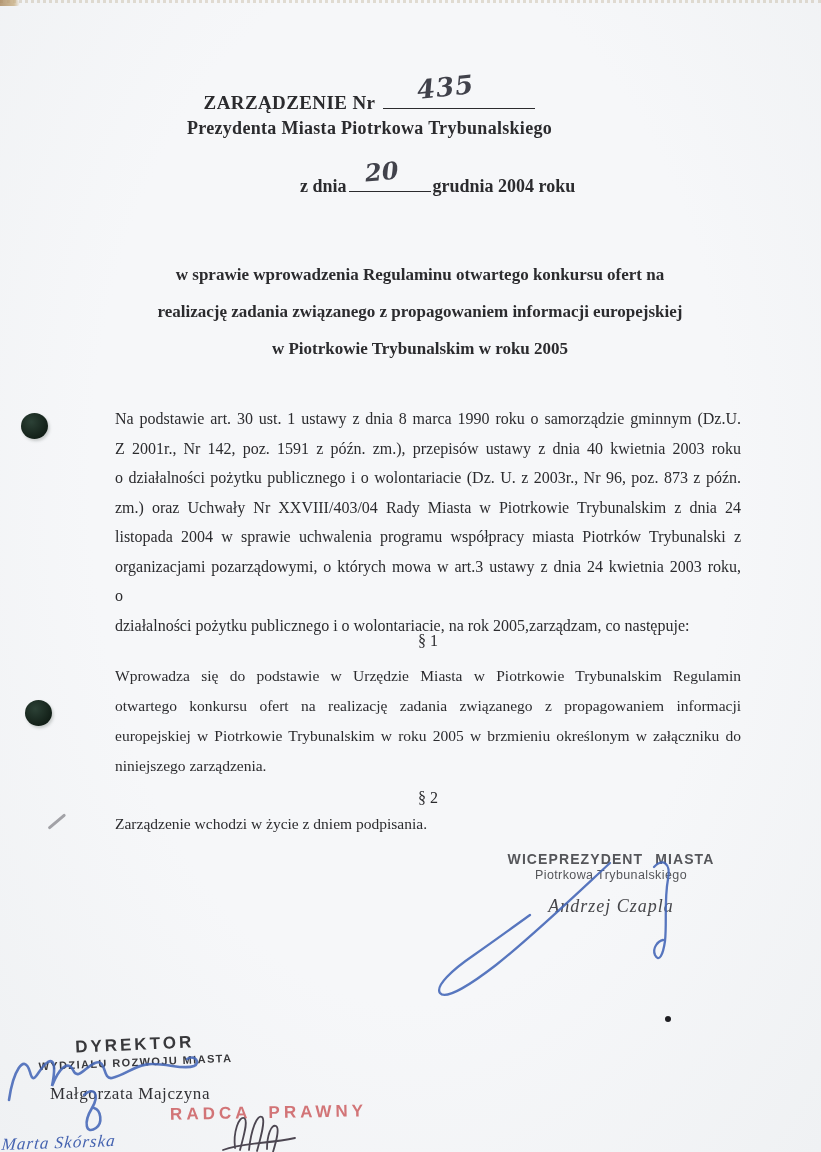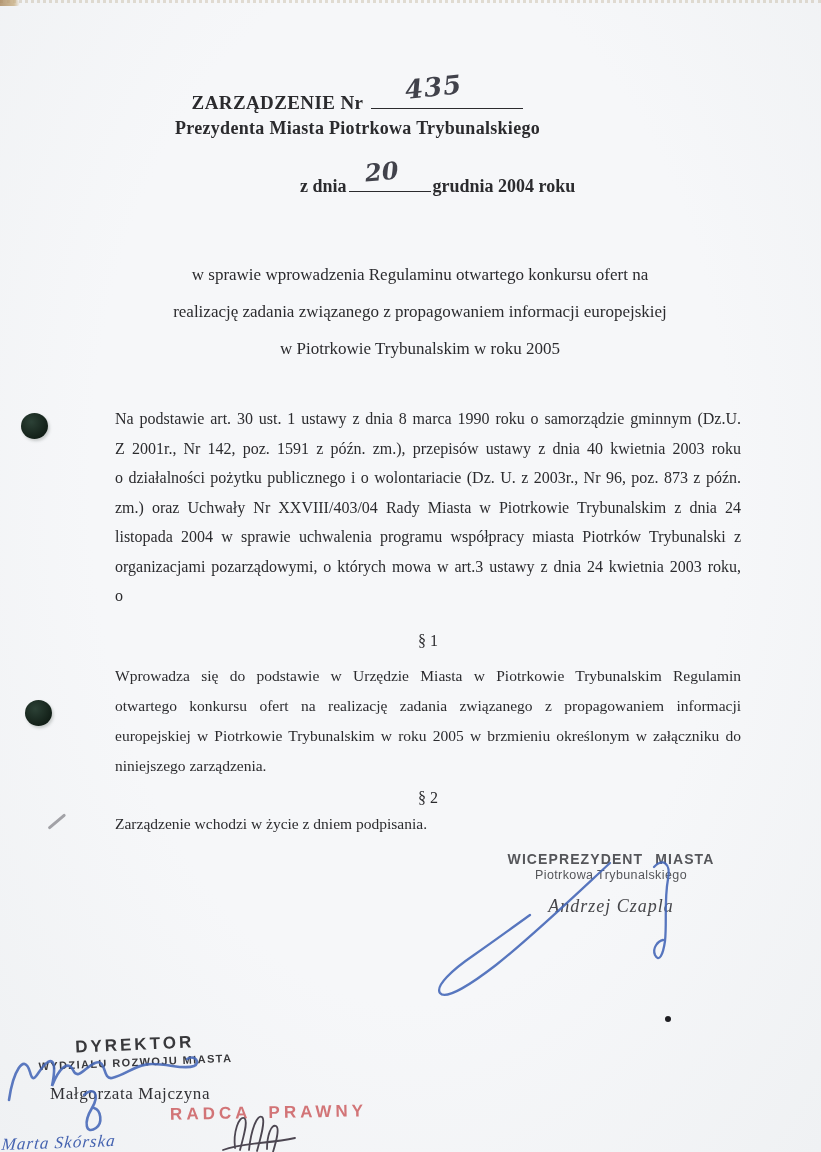--- a/index.html
+++ b/index.html
@@ -17,21 +17,21 @@
   .top-edge{
     position:absolute;top:0;left:0;width:821px;height:0;
     border-top:3px dotted rgba(168,148,108,.28);
   }
   .corner-streak{
     position:absolute;top:0;left:0;width:20px;height:6px;
     background:linear-gradient(90deg,#a8865a,#c9b084 70%,rgba(201,176,132,0));
     opacity:.8;border-radius:0 3px 3px 0;
   }
   
-  .hdr{left:0;top:88px;width:715px;text-align:center;font-weight:bold;}
+  .hdr{left:12px;top:88px;width:715px;text-align:center;font-weight:bold;}
   .hdr-line1{font-size:19px;letter-spacing:.4px;white-space:nowrap;}
   .nr-underline{
     display:inline-block;width:152px;margin-left:8px;vertical-align:baseline;
     border-bottom:1.6px solid #2b2b2e;position:relative;height:20px;
   }
   .hand{
     font-family:"DejaVu Serif",serif;font-style:italic;color:#41424b;
   }
   .hand-number{
     position:absolute;left:34px;top:-16px;font-size:26px;font-weight:600;
@@ -44,21 +44,21 @@
   .day-underline{
     display:inline-block;width:82px;border-bottom:1.6px solid #2b2b2e;
     position:relative;height:20px;vertical-align:baseline;margin:0 2px;
   }
   .hand-day{
     position:absolute;left:16px;top:-14px;font-size:24px;font-weight:600;
     transform:rotate(-5deg);
   }
   
   .subject{left:100px;top:256px;width:640px;text-align:center;
-    font-size:17px;font-weight:normal;line-height:37px;}
+    font-size:17px;font-weight:bold;line-height:37px;}
   
   .preamble{left:115px;top:404px;width:626px;font-size:16px;line-height:29.5px;}
   .jline{text-align:justify;text-align-last:justify;word-spacing:1px;}
   .jlast{text-align:left;}
   .sec-heading{width:626px;left:115px;text-align:center;font-size:16px;}
   .sec1-heading{top:632px;}
   .sec1-body{left:115px;top:661px;width:626px;font-size:15.5px;line-height:30px;}
   .sec2-heading{top:789px;}
   .sec2-text{left:115px;top:815px;font-size:15.5px;}
   
@@ -121,20 +121,21 @@
     <div>w Piotrkowie Trybunalskim w roku 2005</div>
   </div>
 
   <div class="abs preamble">
     <div class="jline">Na podstawie art. 30 ust. 1 ustawy z dnia 8 marca 1990 roku o samorządzie gminnym (Dz.U.</div>
     <div class="jline">Z 2001r., Nr 142, poz. 1591 z późn. zm.), przepisów ustawy z dnia 40 kwietnia 2003 roku</div>
     <div class="jline">o działalności pożytku publicznego i o wolontariacie (Dz. U. z 2003r., Nr 96, poz. 873 z późn.</div>
     <div class="jline">zm.) oraz Uchwały Nr XXVIII/403/04 Rady Miasta w Piotrkowie Trybunalskim z dnia 24</div>
     <div class="jline">listopada 2004 w sprawie uchwalenia programu współpracy miasta Piotrków Trybunalski z</div>
     <div class="jline">organizacjami pozarządowymi, o których mowa w art.3 ustawy z dnia 24 kwietnia 2003 roku, o</div>
+    <div class="jlast">działalności pożytku publicznego i o wolontariacie, na rok 2005,zarządzam, co następuje:</div>
   </div>
 
   <div class="abs sec-heading sec1-heading">§ 1</div>
   <div class="abs sec1-body">
     <div class="jline">Wprowadza się do podstawie w Urzędzie Miasta w Piotrkowie Trybunalskim Regulamin</div>
     <div class="jline">otwartego konkursu ofert na realizację zadania związanego z propagowaniem informacji</div>
     <div class="jline">europejskiej w Piotrkowie Trybunalskim w roku 2005 w brzmieniu określonym w załączniku do</div>
     <div class="jlast">niniejszego zarządzenia.</div>
   </div>
 

